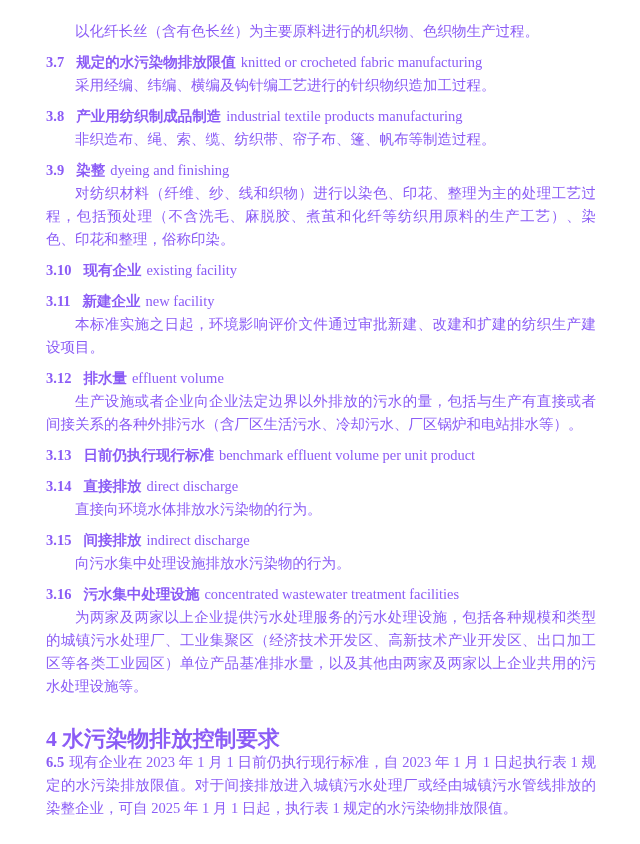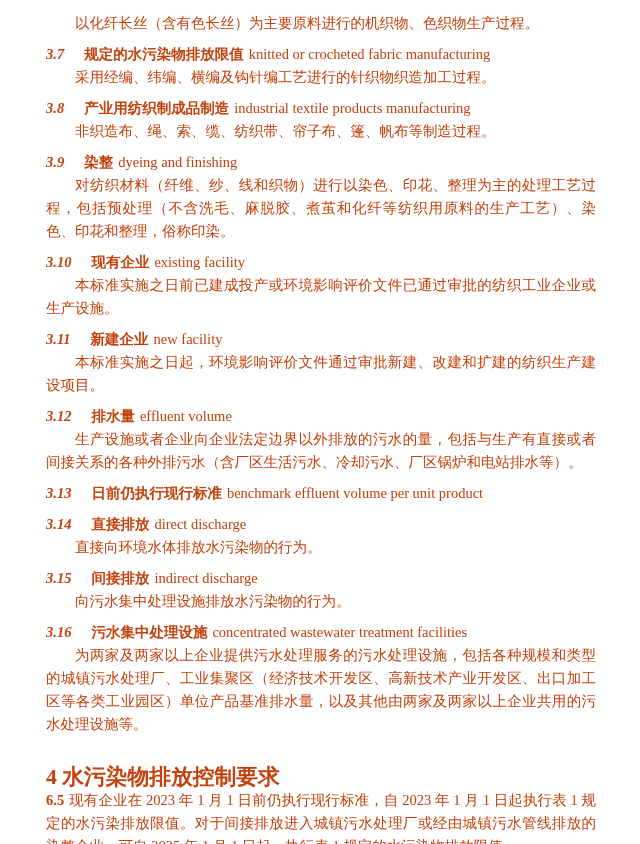--- a/index.html
+++ b/index.html
@@ -4,41 +4,41 @@
 <style>
   html, body { margin: 0; padding: 0; }
   body { background: #ffffff; }
   .page {
     position: relative;
     width: 640px;
     height: 844px;
     margin: 0;
     background: #ffffff;
     box-sizing: border-box;
-    padding: 12px 44px 0 46px;
+    padding: 20px 44px 0 46px;
     font-family: "Liberation Serif", "DejaVu Serif", serif;
-    color: #c2410c;
+    color: #8b5cf6;
     font-size: 14.5px;
     line-height: 23px;
     overflow: hidden;
   }
   p { margin: 0; }
   .continuation {
     text-indent: 2em;
     text-align: justify;
   }
   .definition { margin-top: 8px; }
   .term {
     margin: 0;
     font-size: 14.5px;
     line-height: 23px;
     font-weight: bold;
     white-space: nowrap;
   }
-  .term .num { margin-right: 20px; font-style: italic; }
+  .term .num { margin-right: 12px; }
   .term .en {
     font-weight: normal;
     margin-left: 5px;
   }
   .def-body {
     text-indent: 2em;
     text-align: justify;
   }
   .section4 { margin-top: 30px; }
   .section4-title {
@@ -71,21 +71,20 @@
     <p class="def-body">非织造布、绳、索、缆、纺织带、帘子布、篷、帆布等制造过程。</p>
   </section>
 
   <section class="definition">
     <h3 class="term"><span class="num">3.9</span><span class="zh">染整</span><span class="en">dyeing and finishing</span></h3>
     <p class="def-body">对纺织材料（纤维、纱、线和织物）进行以染色、印花、整理为主的处理工艺过程，包括预处理（不含洗毛、麻脱胶、煮茧和化纤等纺织用原料的生产工艺）、染色、印花和整理，俗称印染。</p>
   </section>
 
   <section class="definition">
     <h3 class="term"><span class="num">3.10</span><span class="zh">现有企业</span><span class="en">existing facility</span></h3>
-    <p class="def-body">本标准实施之日前已建成投产或环境影响评价文件已通过审批的纺织工业企业或生产设施。</p>
   </section>
 
   <section class="definition">
     <h3 class="term"><span class="num">3.11</span><span class="zh">新建企业</span><span class="en">new facility</span></h3>
     <p class="def-body">本标准实施之日起，环境影响评价文件通过审批新建、改建和扩建的纺织生产建设项目。</p>
   </section>
 
   <section class="definition">
     <h3 class="term"><span class="num">3.12</span><span class="zh">排水量</span><span class="en">effluent volume</span></h3>
     <p class="def-body">生产设施或者企业向企业法定边界以外排放的污水的量，包括与生产有直接或者间接关系的各种外排污水（含厂区生活污水、冷却污水、厂区锅炉和电站排水等）。</p>

